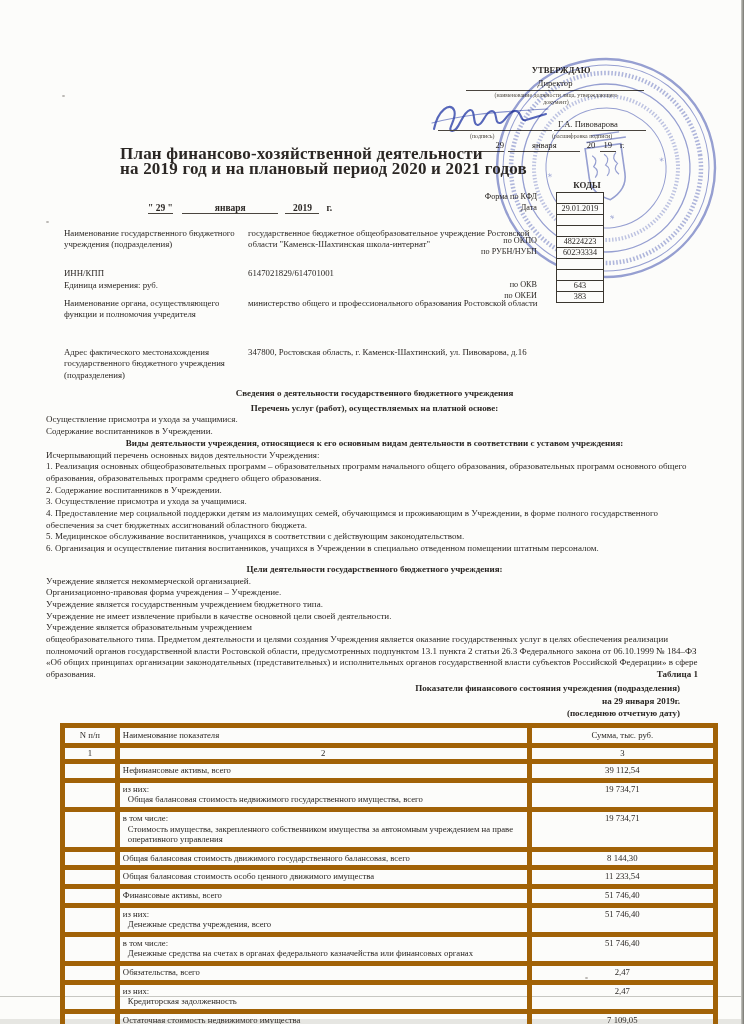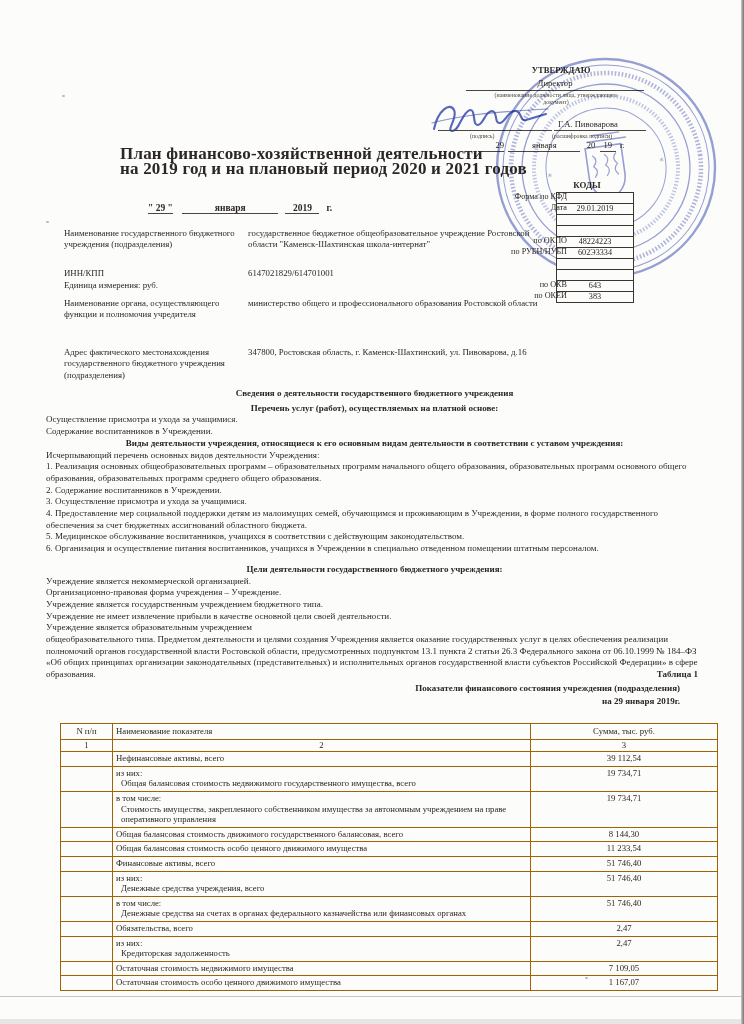--- a/index.html
+++ b/index.html
@@ -22,39 +22,39 @@
   .appr{font-size:8.6px;line-height:11px;}
   .appr-note{font-size:5.9px;line-height:6.8px;color:#4d4840;text-align:center;}
   .tiny{font-size:5.9px;color:#4d4840;}
 
   
   .doc-title{font-size:17px;line-height:15px;font-weight:bold;text-align:left;letter-spacing:.2px;}
   .date-line{font-size:9.5px;font-weight:bold;}
 
   
   .codes-header{font-size:8.8px;font-weight:bold;text-align:center;}
-  .codes-box{position:absolute;left:556px;top:192px;width:78px;border-top:1px solid #3a362f;}
+  .codes-box{position:absolute;left:556px;top:192px;width:48px;border-top:1px solid #3a362f;}
   .code-row{position:relative;height:10px;border:1px solid #3a362f;border-top:none;background:#fcfcfa;}
   .code-label{position:absolute;right:66px;top:-1px;white-space:nowrap;font-size:8.2px;line-height:10px;}
   .code-value{text-align:center;font-size:8.2px;line-height:10px;}
 
   
   .info-label{position:absolute;left:64px;width:186px;font-size:8.8px;line-height:11.3px;}
   .info-value{position:absolute;left:248px;width:294px;font-size:8.8px;line-height:11.3px;}
 
   
   .content{position:absolute;left:46px;top:388px;width:657px;font-size:9px;line-height:11.7px;}
   .sec-h{font-weight:bold;text-align:center;}
   .mt{margin-top:9px;}
 
   
   .tbl-label{font-size:9px;font-weight:bold;text-align:right;}
   .tbl-title{font-size:9px;font-weight:bold;text-align:right;line-height:12.5px;}
   table.fin{position:absolute;left:60px;top:723px;width:658px;border-collapse:collapse;font-size:8.7px;line-height:10.6px;}
-  table.fin td{border:1px solid #a16207;vertical-align:top;padding:1px 3px 2px 3px;}
+  table.fin td{border:5px solid #a16207;vertical-align:top;padding:1px 3px 2px 3px;}
   table.fin .c1{width:46px;text-align:center;}
   table.fin .c2{width:420px;}
   table.fin .c3{width:184px;text-align:center;}
   table.fin .hdr td{text-align:center;padding:2px 3px;}
   table.fin .nums td{text-align:center;padding:0 3px 1px;}
   .cont{padding-left:5px;}
 
   
   .stamp{position:absolute;left:492px;top:54px;width:228px;height:228px;opacity:.55;mix-blend-mode:multiply;transform:rotate(-8deg);}
   .sig{position:absolute;left:428px;top:96px;width:142px;height:44px;}
@@ -213,20 +213,21 @@
       <div>Учреждение не имеет извлечение прибыли в качестве основной цели своей деятельности.</div>
       <div>Учреждение  является  образовательным  учреждением</div>
       <div>общеобразовательного типа. Предметом деятельности и целями создания Учреждения является оказание государственных услуг в целях обеспечения реализации полномочий органов государственной власти Ростовской области, предусмотренных подпунктом 13.1 пункта 2 статьи 26.3 Федерального закона от 06.10.1999 № 184–ФЗ «Об общих принципах организации законодательных (представительных) и исполнительных органов государственной власти субъектов Российской Федерации» в сфере образования.</div>
     </div>
 </div>
 
 <div class="abs tbl-label" style="left:588px;top:669px;width:110px;">Таблица 1</div>
 <div class="abs tbl-title" style="left:60px;top:682px;width:620px;">
   <div>Показатели финансового состояния учреждения (подразделения)</div>
   <div>на 29 января 2019г.</div>
+  <div>(последнюю отчетную дату)</div>
 </div>
 
 <table class="fin">
   <tbody>
     <tr class="hdr">
       <td class="c1">N п/п</td>
       <td class="c2" style="text-align:left;">Наименование показателя</td>
       <td class="c3">Сумма, тыс. руб.</td>
     </tr>
     <tr class="nums">

